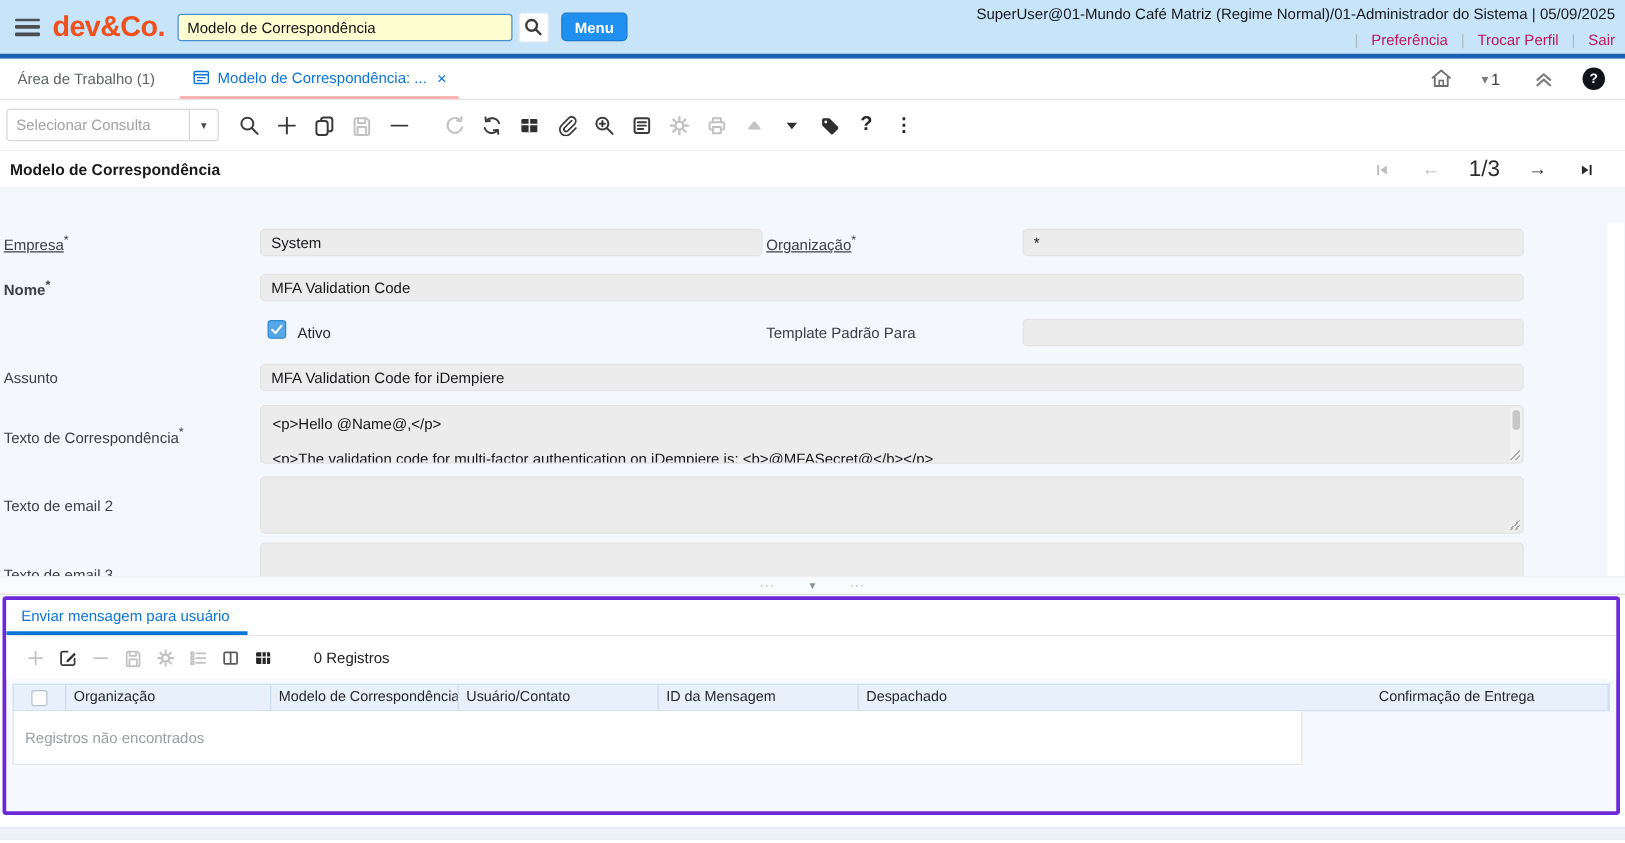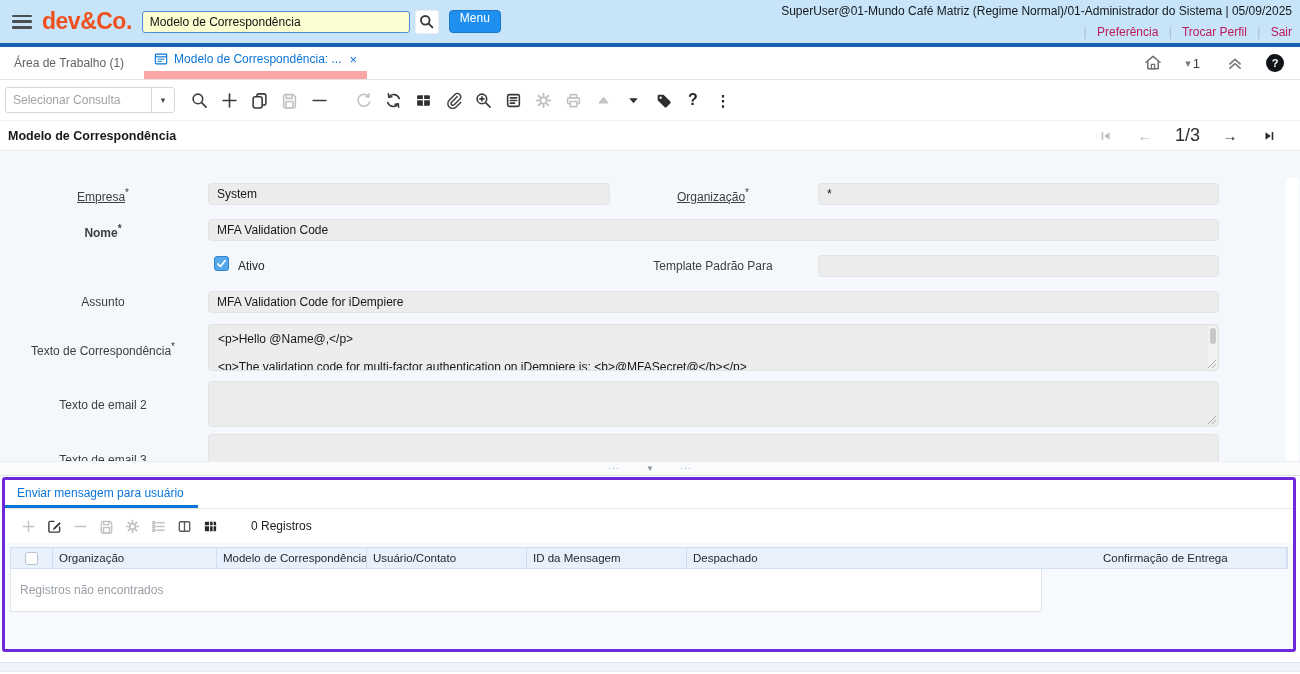--- a/index.html
+++ b/index.html
@@ -14,33 +14,33 @@
   .hdr { position:absolute; left:0; top:0; width:1300px; height:47px;
          background:#c7e4f8; border-bottom:4px solid #1a61b4; display:flex; align-items:center; }
   .burger { width:20px; height:14px; margin:0 0 0 12px; display:flex; flex-direction:column; justify-content:space-between; cursor:pointer; }
   .burger i { display:block; height:2.5px; background:#4a4f54; border-radius:1px; }
   .logo { font-size:23px; font-weight:bold; color:#f0501e; margin-left:10px; letter-spacing:-0.5px; }
   .srch { margin-left:10px; width:268px; height:22px; background:#fdfdd2; border:1.5px solid #4b8fd4;
           border-radius:3px; padding:0 7px; font-size:12px; color:#111; font-family:"Liberation Sans",sans-serif; }
   .srchbtn { margin-left:5px; width:24px; height:24px; background:#fff; border:1px solid #e8eef3; border-radius:3px;
              display:flex; align-items:center; justify-content:center; cursor:pointer; }
   .menubtn { margin-left:10px; height:23px; padding:0 10px; background:#1f90ef; border:1px solid #1878cc; border-radius:4px;
-             color:#fff; font-size:12px; display:flex; cursor:pointer; }
+             color:#fff; font-size:12px; display:flex; align-items:center; cursor:pointer;font-weight:bold; }
   .hdr-right { margin-left:auto; margin-right:8px; text-align:right; }
   .uinfo { font-size:12px; color:#15191d; }
   .hlinks { margin-top:7px; font-size:12px; color:#2c3238; }
   .hlinks .sep { color:#aeb9c4; margin:0 7px; }
   .hlinks a { color:#be185d; text-decoration:none; cursor:pointer; }
 
   
   .tabbar { position:absolute; left:0; top:47px; width:1300px; height:33px; background:#fff;
             border-bottom:1px solid #e4e4e4; display:flex; align-items:stretch; }
   .wtab { display:flex; align-items:center; padding:0 16px 0 14px; color:#5f6368; cursor:pointer; }
   .atab { display:flex; align-items:center; gap:6px; padding:0 10px; margin-left:4px; color:#0b74d9;
-          border-bottom:8px solid #fca5a5; cursor:pointer; }
+          border-bottom:2px solid #fca5a5; cursor:pointer; }
   .atab .close { font-size:13px; margin-left:2px; color:#0b74d9; }
   .tabbar-right { margin-left:auto; display:flex; align-items:center; gap:0; padding-right:16px; }
   .tbicon { display:flex; align-items:center; justify-content:center; cursor:pointer; }
   .wincount { color:#3c4043; font-size:13px; margin-left:2px; }
   .helpdisc { width:18px; height:18px; border-radius:50%; background:#101418; color:#fff; font-weight:bold;
               font-size:11px; display:flex; align-items:center; justify-content:center; cursor:pointer; }
 
   
   .tools { position:absolute; left:0; top:80px; width:1300px; height:40px; background:#fff; display:flex; align-items:center; }
   .combo { margin-left:5px; width:170px; height:26px; background:#fff; border:1px solid #d7d7d7; border-radius:3px;
@@ -62,21 +62,21 @@
           border-top:1px solid #f1f1f1; border-bottom:1px solid #ececec; display:flex; align-items:center; }
   .rtitle { font-weight:bold; font-size:12.5px; color:#191919; margin-left:8px; }
   .pager { margin-left:auto; margin-right:22px; display:flex; align-items:center; gap:21px; }
   .pager .pg { display:flex; align-items:center; justify-content:center; width:18px; cursor:pointer; }
   .pgtxt { font-size:18px; color:#2e2e2e; }
   .arrow { font-size:15px; line-height:1; }
   .arrow.on { color:#1e1e1e; } .arrow.off { color:#b9b9b9; }
 
   
   .form { position:absolute; left:0; top:151px; width:1300px; height:310px; background:#f4f7fc; overflow:hidden; }
-  .lbl { position:absolute; width:200px; text-align:center; color:#3c4043; font-size:12px; }
+  .lbl { position:absolute; width:200px; text-align:left; color:#3c4043; font-size:12px; }
   .lbl .u { text-decoration:underline; }
   .lbl sup { font-size:10px; }
   .fld { position:absolute; height:22px; background:#ececed; border:1px solid #e3e3e5; border-radius:4px;
          padding:0 8px; font-size:12px; color:#17171a; display:flex; align-items:center; overflow:hidden; white-space:nowrap; }
   .tarea { position:absolute; background:#ececed; border:1px solid #e3e3e5; border-radius:4px;
            font-size:12px; color:#17171a; overflow:hidden; }
   .tarea .txt { white-space:pre-wrap; line-height:14px; padding:7px 20px 0 9px; }
   .vscroll { position:absolute; top:1px; right:1px; bottom:1px; width:9px; background:#f2f2f3; border-radius:0 3px 3px 0; }
   .vthumb { position:absolute; top:2px; left:1.5px; width:6px; height:16px; background:#c7c7c9; border-radius:3px; }
   .grip { position:absolute; right:2px; bottom:2px; width:8px; height:8px;

